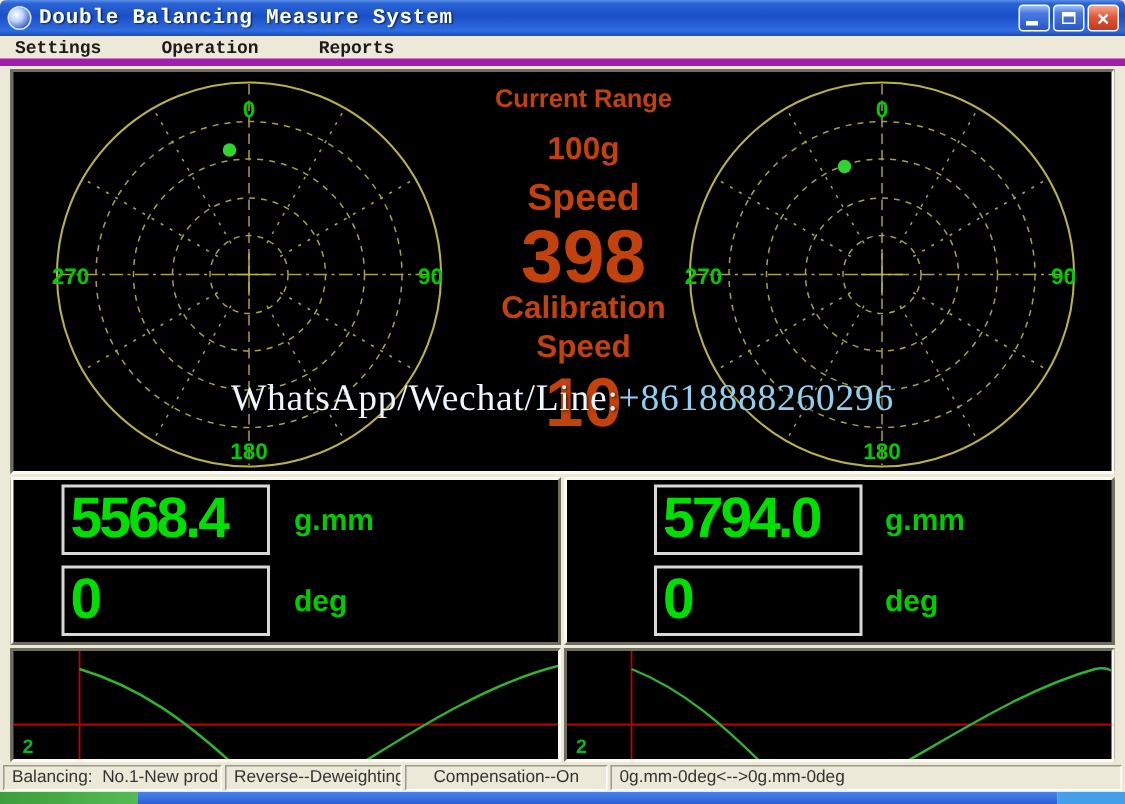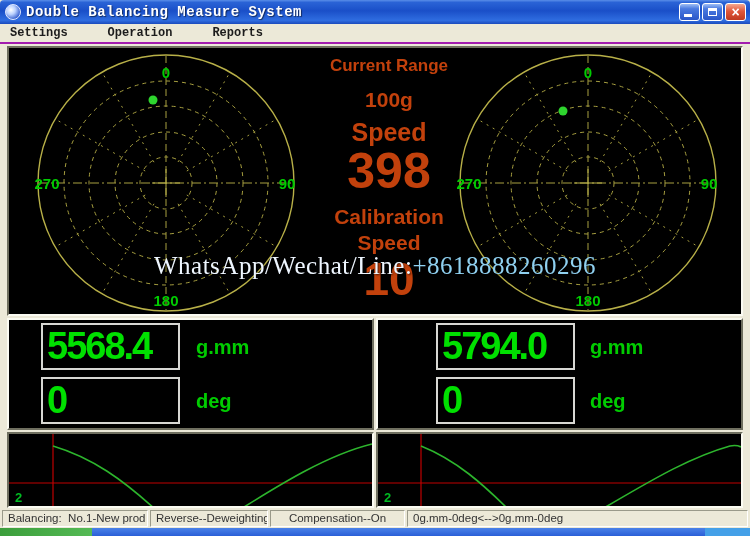--- a/index.html
+++ b/index.html
@@ -29,21 +29,21 @@
   .win-btn.blue { background:linear-gradient(180deg,#9dbdf5 0%,#4a7ae0 30%,#2a56c8 100%); }
   .win-btn.red  { background:linear-gradient(180deg,#f5a890 0%,#e0573a 45%,#c03a20 100%); }
   .glyph-min { position:absolute; left:4px; bottom:3px; width:8px; height:3px; background:#fff; }
   .glyph-restore { width:9px; height:8px; border:1px solid #fff; border-top:3px solid #fff; }
   .glyph-close { color:#fff; font-weight:bold; font-size:14px; line-height:14px; }
 
   
   .menubar {
     position:absolute; left:0; top:24px; width:750px; height:20px;
     background:#ece9d8; display:flex; align-items:center;
-    border-bottom:2px solid #a21caf;
+    border-bottom:5px solid #a21caf;
   }
   .menu-item {
     font-family:"Liberation Mono", monospace; font-weight:600; font-size:12px;
     color:#1c1c1c; padding:2px 6px; cursor:default;
   }
   .menu-item:nth-child(1){ margin-left:4px; }
   .menu-item:nth-child(2){ margin-left:28px; }
   .menu-item:nth-child(3){ margin-left:28px;text-align:right; }
 
   
@@ -58,21 +58,21 @@
 
   .info-column {
     position:absolute; left:292px; top:0; width:176px; height:320px;
     display:flex; flex-direction:column; align-items:center;
     color:#c2410c; font-weight:bold; text-align:right;
   }
   .i-cr-label { font-size:17px; line-height:20px; margin-top:8px; }
   .i-cr-value { font-size:21px; line-height:24px; margin-top:12px; }
   .i-sp-label { font-size:25px; line-height:28px; margin-top:6px; }
   .i-sp-value { font-size:50px; line-height:46px; margin-top:2px; }
-  .i-cal-1    { font-size:21px; line-height:24px; margin-top:11px; }
+  .i-cal-1    { font-size:21px; line-height:24px; margin-top:0; }
   .i-cal-2    { font-size:21px; line-height:24px; margin-top:2px; }
   .i-cal-val  { font-size:46px; line-height:48px; margin-top:0; }
 
   .watermark {
     position:absolute; left:0; top:252px; width:750px; text-align:center;
     font-family:"Liberation Serif", serif; font-size:25px; letter-spacing:.5px;
     z-index:6; text-shadow:1px 1px 2px rgba(0,0,0,.65); white-space:nowrap;
   }
   .wm-prefix { color:#eef6ff; }
   .wm-number { color:#8fd0f0; }

